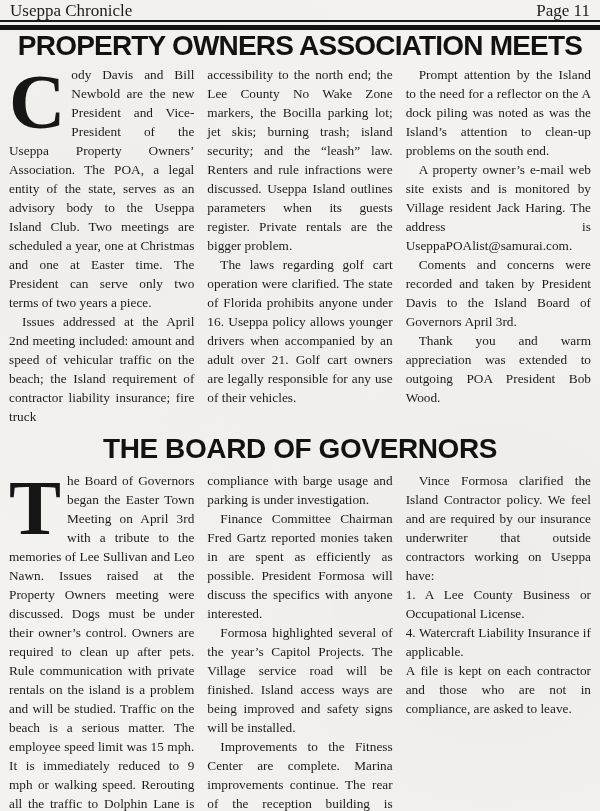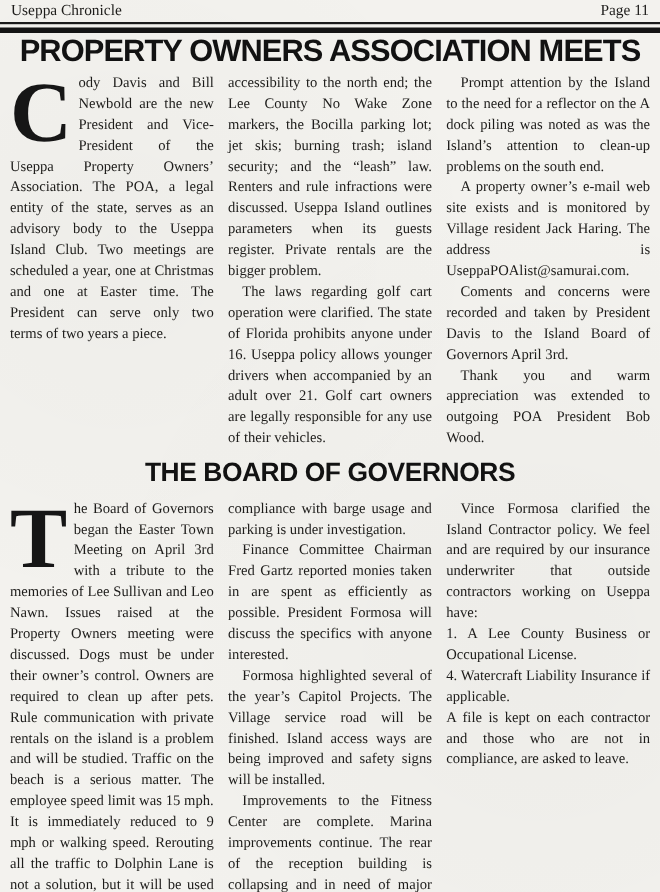--- a/index.html
+++ b/index.html
@@ -8,34 +8,34 @@
     background:
       radial-gradient(circle at 18% 28%, rgba(0,0,0,0.018), transparent 45%),
       radial-gradient(circle at 82% 72%, rgba(0,0,0,0.025), transparent 55%),
       #f3f2ee;
     color:#1d1c1a;
     font-family:"Liberation Serif", serif;
     overflow:hidden;position:relative;
   }
   .masthead{
     display:flex;justify-content:space-between;align-items:flex-end;
-    padding:3px 10px 1px 10px;font-size:14px;line-height:15px;
+    padding:3px 10px 1px 10px;font-size:17px;line-height:15px;
   }
   .rule{height:2px;background:#1a1a1a;margin-top:1px;}
   .thick-bar{height:5px;background:#141414;margin-top:3px;}
   .headline-1{
     margin:1px 6px 5px 6px;
     font-family:Liberation Sans, sans-serif;font-weight:bold;
     font-size:28px;line-height:29px;letter-spacing:-0.8px;
     text-align:center;color:#121212;white-space:nowrap;
   }
   .headline-2{
     margin:9px 0 9px 0;
     font-family:"Liberation Sans", sans-serif;font-weight:bold;
-    font-size:24px;line-height:27px;letter-spacing:-0.4px;
+    font-size:28px;line-height:27px;letter-spacing:-0.4px;
     text-align:center;color:#121212;
   }
   .headline-2 .hl2-line{display:block;}
   .cols{
     display:flex;gap:13px;padding:0 9px;
     font-size:13.3px;line-height:19px;text-align:justify;
   }
   .col{flex:1 1 0;min-width:0;}
   .para{margin:0;}
   .para.indent{text-indent:13px;}
@@ -56,20 +56,21 @@
     <span>Page 11</span>
   </header>
   <div class="rule"></div>
   <div class="thick-bar"></div>
 
   <h1 class="headline-1">PROPERTY OWNERS ASSOCIATION MEETS</h1>
 
   <section class="cols">
     <div class="col">
       <p class="para"><span class="dropcap">C</span><span>ody Davis and Bill Newbold are the new President and Vice-President of the Useppa Property Owners’ Association.  The POA, a legal entity of the state, serves as an advisory body to the Useppa Island Club. Two meetings are scheduled a year, one at Christmas and one at Easter time.  The President can serve only two terms of two years a piece.</span></p>
+      <p class="para indent">Issues addressed at the April 2nd meeting included: amount and speed of vehicular traffic on the beach; the Island requirement of contractor liability insurance; fire truck</p>
     </div>
     <div class="col">
       <p class="para">accessibility to the north end; the Lee County No Wake Zone markers, the Bocilla parking lot; jet skis; burning trash; island security; and the “leash” law.  Renters and rule infractions were discussed.  Useppa Island outlines parameters when its guests register. Private rentals are the bigger problem.</p>
       <p class="para indent">The laws regarding golf cart operation were clarified.  The state of Florida prohibits anyone under 16. Useppa policy allows younger drivers when accompanied by an adult over 21.  Golf cart owners are legally responsible for any use of their vehicles.</p>
     </div>
     <div class="col">
       <p class="para indent">Prompt attention by the Island to the need for a reflector on the A dock piling was noted as was the Island’s attention to clean-up problems on the south end.</p>
       <p class="para indent">A property owner’s e-mail web site exists and is monitored by Village resident Jack Haring.  The address is UseppaPOAlist@samurai.com.</p>
       <p class="para indent">Coments and concerns were recorded and taken by President Davis to the Island Board of Governors April 3rd.</p>
       <p class="para indent">Thank you and warm appreciation was extended to outgoing POA President Bob Wood.</p>

